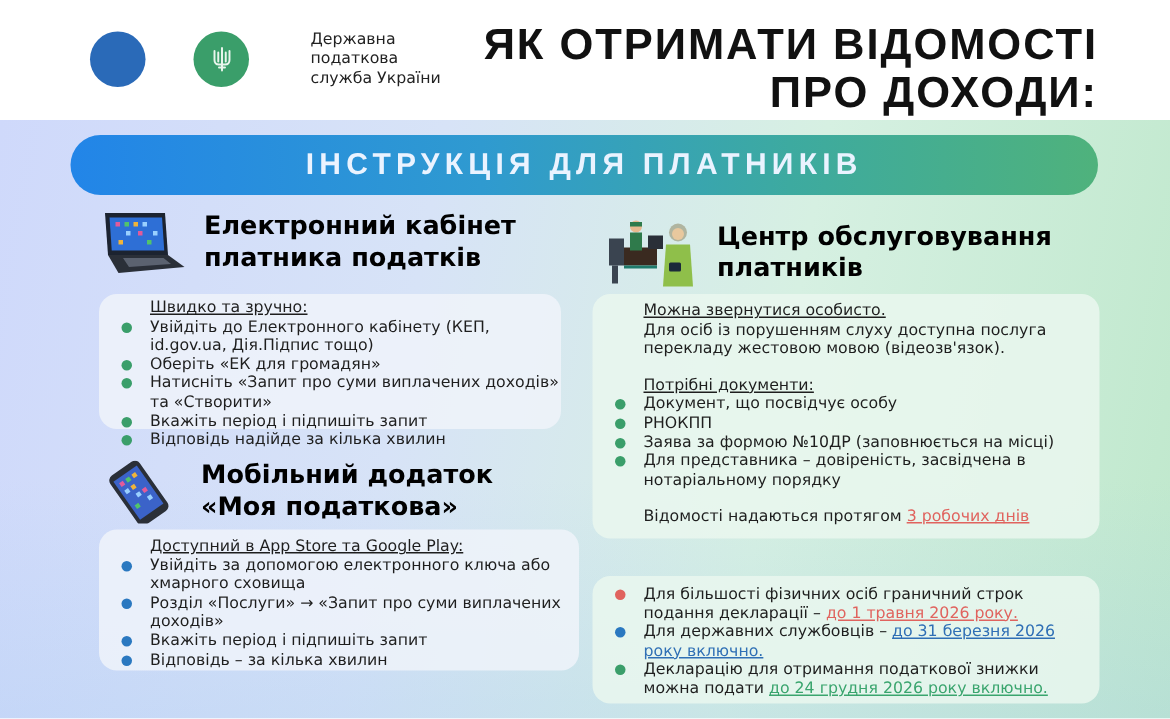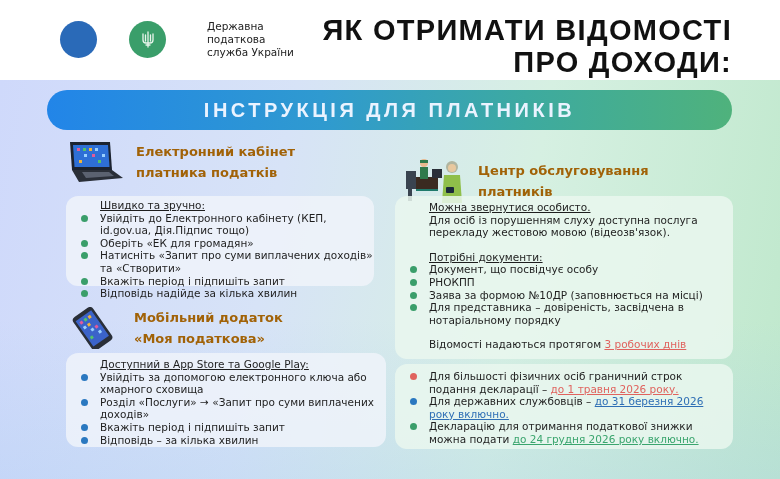--- a/index.html
+++ b/index.html
@@ -33,21 +33,21 @@
     position: absolute; left: 47px; top: 90px; width: 685px; height: 40px; border-radius: 20px;
     background: linear-gradient(90deg, #2285e8 0%, #2f9ad0 40%, #3daaa0 70%, #4fb27c 100%);
     display: flex; align-items: center; justify-content: center;
   }
   .banner span {
     color: #eaf3ff; font-family: "Liberation Sans", sans-serif; font-weight: bold;
     font-size: 20px; letter-spacing: 3.5px;
   }
   .section-head { position: absolute; display: flex; align-items: center; }
   .section-head .h {
-    font-weight: bold; font-size: 13px; line-height: 21px; color: #a16207;
+    font-weight: bold; font-size: 17px; line-height: 21px; color: #000000;
   }
   .card {
     position: absolute; border-radius: 12px;
     background: rgba(240,244,250,0.82);
     font-size: 10.5px; line-height: 12.6px; color: #1e1e1e; font-weight: 500;
   }
   .card.right { background: rgba(234,247,238,0.85); }
   .card .sub { text-decoration: underline; margin-left: 34px; }
   .card ul { list-style: none; }
   .card li { position: relative; padding-left: 34px; }
@@ -163,21 +163,21 @@
 <div class="card" style="left:66px; top:353px; width:320px; height:94px; padding-top:5px;">
   <div class="sub">Доступний в App Store та Google Play:</div>
   <ul>
     <li><span class="dot" style="background:#2a78c0"></span><span>Увійдіть за допомогою електронного ключа або хмарного сховища</span></li>
     <li><span class="dot" style="background:#2a78c0"></span><span>Розділ «Послуги» → «Запит про суми виплачених доходів»</span></li>
     <li><span class="dot" style="background:#2a78c0"></span><span>Вкажіть період і підпишіть запит</span></li>
     <li><span class="dot" style="background:#2a78c0"></span><span>Відповідь – за кілька хвилин</span></li>
   </ul>
 </div>
 
-<div class="section-head" style="left:402px; top:157px;">
+<div class="section-head" style="left:402px; top:145px;">
   <svg width="62" height="48" viewBox="0 0 62 48">
     <rect x="4" y="14" width="10" height="18" fill="#3a4450"></rect>
     <rect x="6" y="32" width="4" height="12" fill="#3a4450"></rect>
     <rect x="14" y="20" width="22" height="12" fill="#3a2a20"></rect>
     <rect x="14" y="32" width="22" height="2" fill="#1f7a6b"></rect>
     <circle cx="22" cy="6" r="4" fill="#e8b98e"></circle>
     <rect x="18" y="3" width="8" height="3" fill="#2f7a4b"></rect>
     <rect x="18" y="10" width="8" height="12" fill="#2f7a4b"></rect>
     <rect x="30" y="12" width="10" height="9" fill="#2a2f38"></rect>
     <circle cx="50" cy="10" r="6" fill="#b0b5a0"></circle>
@@ -197,19 +197,19 @@
   <p class="sub" style="margin-top:12px; margin-left:34px;">Потрібні документи:</p>
   <ul>
     <li><span class="dot" style="background:#3a9e6a"></span><span>Документ, що посвідчує особу</span></li>
     <li><span class="dot" style="background:#3a9e6a"></span><span>РНОКПП</span></li>
     <li><span class="dot" style="background:#3a9e6a"></span><span>Заява за формою №10ДР (заповнюється на місці)</span></li>
     <li style="padding-right:40px;"><span class="dot" style="background:#3a9e6a"></span><span>Для представника – довіреність, засвідчена в нотаріальному порядку</span></li>
   </ul>
   <p style="margin-top:12px;"><span>Відомості надаються протягом </span><span class="hl-red">3 робочих днів</span></p>
 </div>
 
-<div class="card right" style="left:395px; top:364px; width:338px; height:85px; padding-top:6px;">
+<div class="card right" style="left:395px; top:384px; width:338px; height:85px; padding-top:6px;">
   <ul>
     <li style="padding-right:30px;"><span class="dot" style="background:#e0635e"></span><span>Для більшості фізичних осіб граничний строк подання декларації – </span><span class="hl-red">до 1 травня 2026 року.</span></li>
     <li style="padding-right:10px;"><span class="dot" style="background:#2a78c0"></span><span>Для державних службовців – </span><span class="hl-blue">до 31 березня 2026 року включно.</span></li>
     <li style="padding-right:30px;"><span class="dot" style="background:#3a9e6a"></span><span>Декларацію для отримання податкової знижки можна подати </span><span class="hl-green">до 24 грудня 2026 року включно.</span></li>
   </ul>
 </div>
 
 </body></html>

